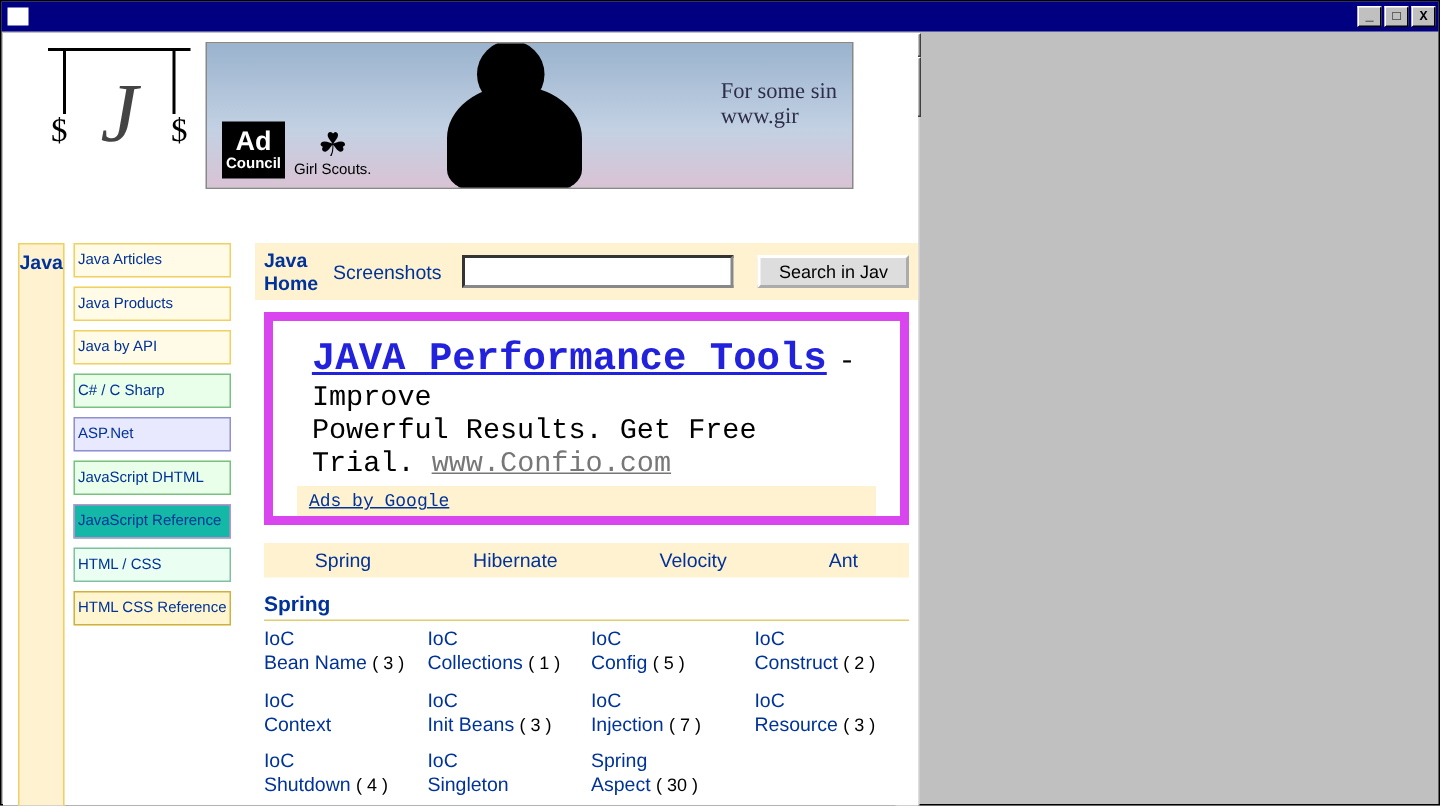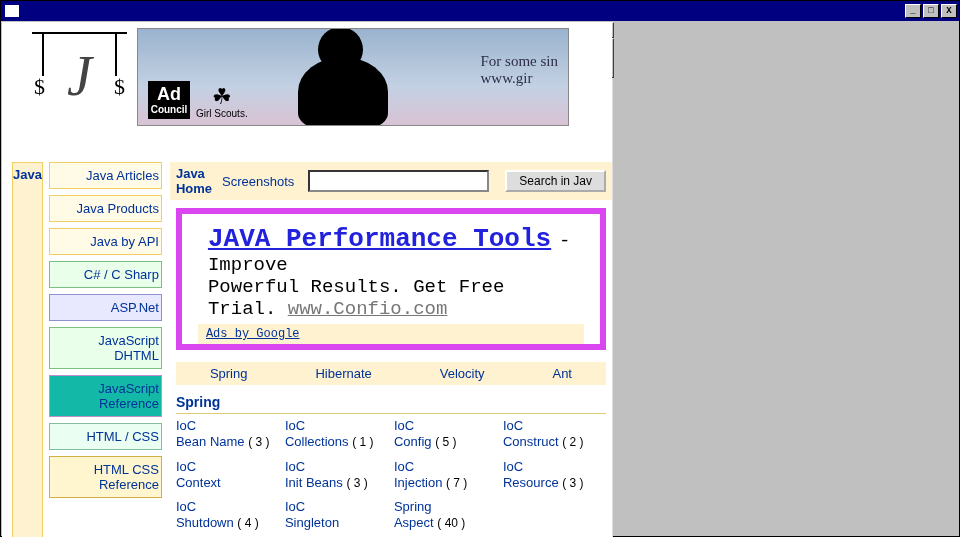--- a/index.html
+++ b/index.html
@@ -173,24 +173,24 @@
     border:1px solid #f0d060;
     text-align:center;
     padding:4px 0;
     font-weight:bold;
     color:#003399;
     font-size:13px;
   }
   .side-item {
     background:#fff;
     border:1px solid #bbb;
-    text-align:right;
+    text-align:left;
     padding:5px 2px;
     color:#003399;
-    font-size:13px;
+    font-size:10px;
     cursor:pointer;
   }
   .side-item.bg-ylw  { border-color:#f0d060; background:#fffbe6; }
   .side-item.bg-grn  { border-color:#7ac080; background:#eaffea; }
   .side-item.bg-blu  { border-color:#9090d0; background:#e8e8ff; }
   .side-item.bg-ppl  { border-color:#c090d0; background:#14b8a6; }
   .side-item.bg-tgrn { border-color:#80c0a0; background:#eafff2; }
   .side-item.bg-gold { border-color:#d0b040; background:#fff6d0; }
 
   .maincol {
@@ -359,21 +359,21 @@
                 <div class="link-cell">IoC<br>Bean Name <span class="count">( 3 )</span></div>
                 <div class="link-cell">IoC<br>Collections <span class="count">( 1 )</span></div>
                 <div class="link-cell">IoC<br>Config <span class="count">( 5 )</span></div>
                 <div class="link-cell">IoC<br>Construct <span class="count">( 2 )</span></div>
                 <div class="link-cell">IoC<br>Context</div>
                 <div class="link-cell">IoC<br>Init Beans <span class="count">( 3 )</span></div>
                 <div class="link-cell">IoC<br>Injection <span class="count">( 7 )</span></div>
                 <div class="link-cell">IoC<br>Resource <span class="count">( 3 )</span></div>
                 <div class="link-cell">IoC<br>Shutdown <span class="count">( 4 )</span></div>
                 <div class="link-cell">IoC<br>Singleton</div>
-                <div class="link-cell">Spring<br>Aspect <span class="count">( 40 )</span></div>
+                <div class="link-cell">Spring<br>Aspect <span class="count">( 30 )</span></div>
                 <div class="link-cell"></div>
                 <div class="link-cell"></div>
                 <div class="link-cell"></div>
                 <div class="link-cell"></div>
               </div>
             </div>
           </div>
       </div>
     </div>
   </div>

